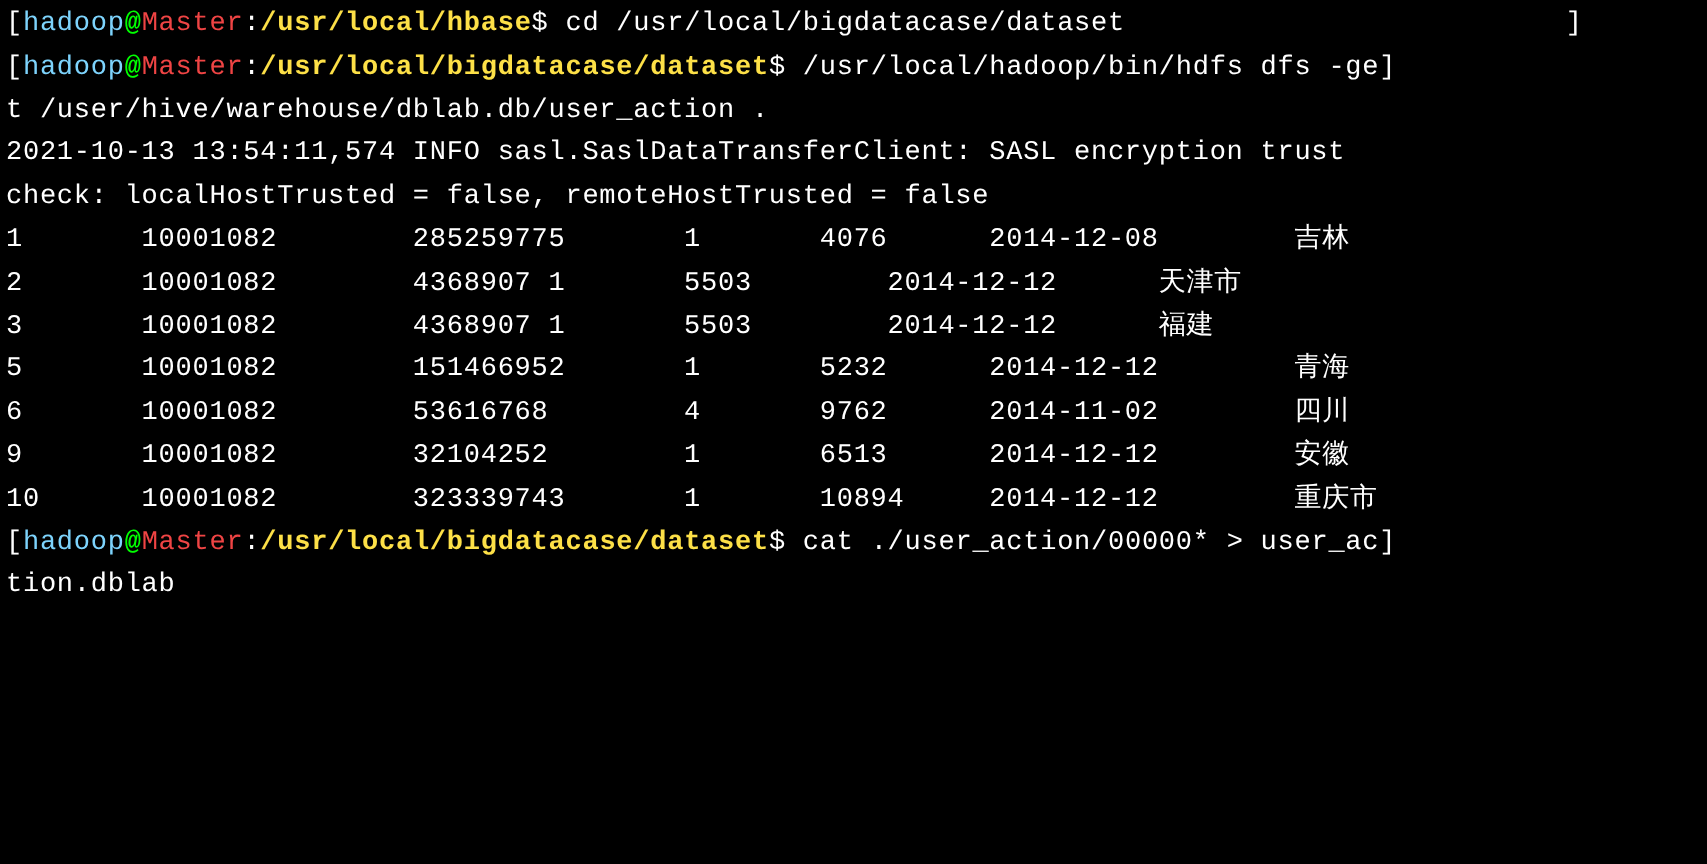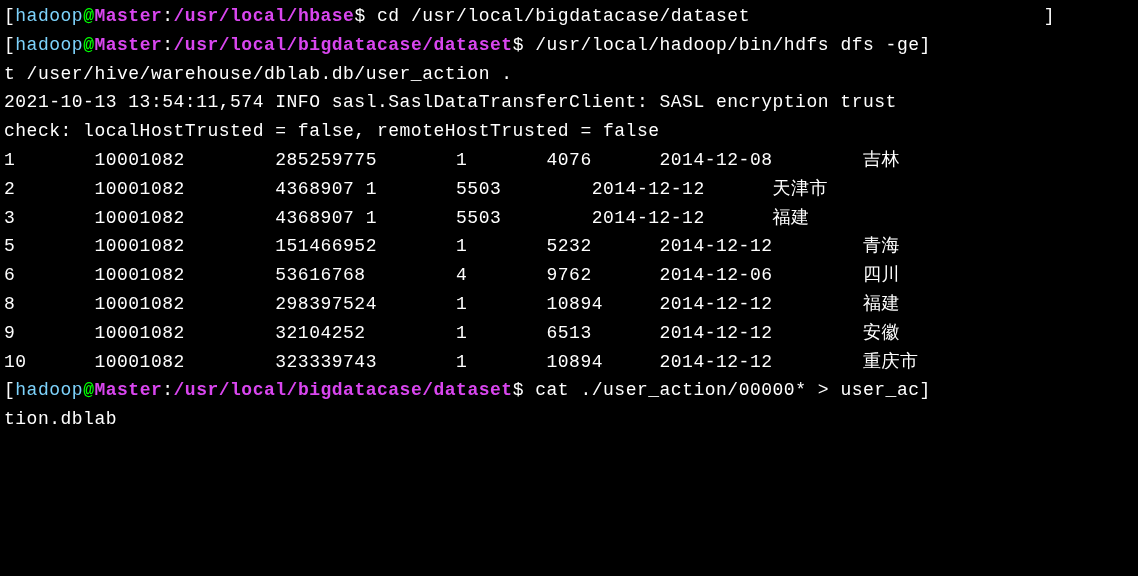--- a/index.html
+++ b/index.html
@@ -17,24 +17,24 @@
       width: 1138px;
       height: 576px;
       overflow: hidden;
       letter-spacing: 0.5px;
     }
     .line {
       white-space: pre;
     }
     .bracket { color: #fff; }
     .user { color: #7dd3fc; font-weight: normal; }
-    .host { color: #d946ef; font-weight: bold; }
+    .host { color: #ef4444; font-weight: normal; }
     .at { color: #00ff00; font-weight: bold; }
     .colon { color: #fff; }
-    .path { color: #d946ef; font-weight: bold; }
+    .path { color: #fde047; font-weight: bold; }
     .dollar { color: #fff; }
     .cmd { color: #fff; }
     .output { color: #fff; }
   </style>
 </head>
 <body>
 
 <div>
 
   <div class="line"><span class="bracket">[</span><span class="user">hadoop</span><span class="at">@</span><span class="host">Master</span><span class="colon">:</span><span class="path">/usr/local/hbase</span><span class="dollar">$ </span><span class="cmd">cd /usr/local/bigdatacase/dataset</span><span>                          ]</span></div>
@@ -44,22 +44,21 @@
 
   <div class="line output">2021-10-13 13:54:11,574 INFO sasl.SaslDataTransferClient: SASL encryption trust</div>
   <div class="line output">check: localHostTrusted = false, remoteHostTrusted = false</div>
 
 
   <div id="rows-container">
       <div class="line output">1       10001082        285259775       1       4076      2014-12-08        吉林</div>
       <div class="line output">2       10001082        4368907 1       5503        2014-12-12      天津市</div>
       <div class="line output">3       10001082        4368907 1       5503        2014-12-12      福建</div>
       <div class="line output">5       10001082        151466952       1       5232      2014-12-12        青海</div>
-      <div class="line output">6       10001082        53616768        4       9762      2014-12-06        四川</div>
-      <div class="line output">8       10001082        298397524       1       10894     2014-12-12        福建</div>
+      <div class="line output">6       10001082        53616768        4       9762      2014-11-02        四川</div>
       <div class="line output">9       10001082        32104252        1       6513      2014-12-12        安徽</div>
       <div class="line output">10      10001082        323339743       1       10894     2014-12-12        重庆市</div>
     </div>
 
   <div class="line"><span class="bracket">[</span><span class="user">hadoop</span><span class="at">@</span><span class="host">Master</span><span class="colon">:</span><span class="path">/usr/local/bigdatacase/dataset</span><span class="dollar">$ </span><span class="cmd">cat ./user_action/00000* &gt; user_ac</span><span>]</span></div>
   <div class="line output">tion.dblab</div>
 
 </div>
 
 </body></html>

